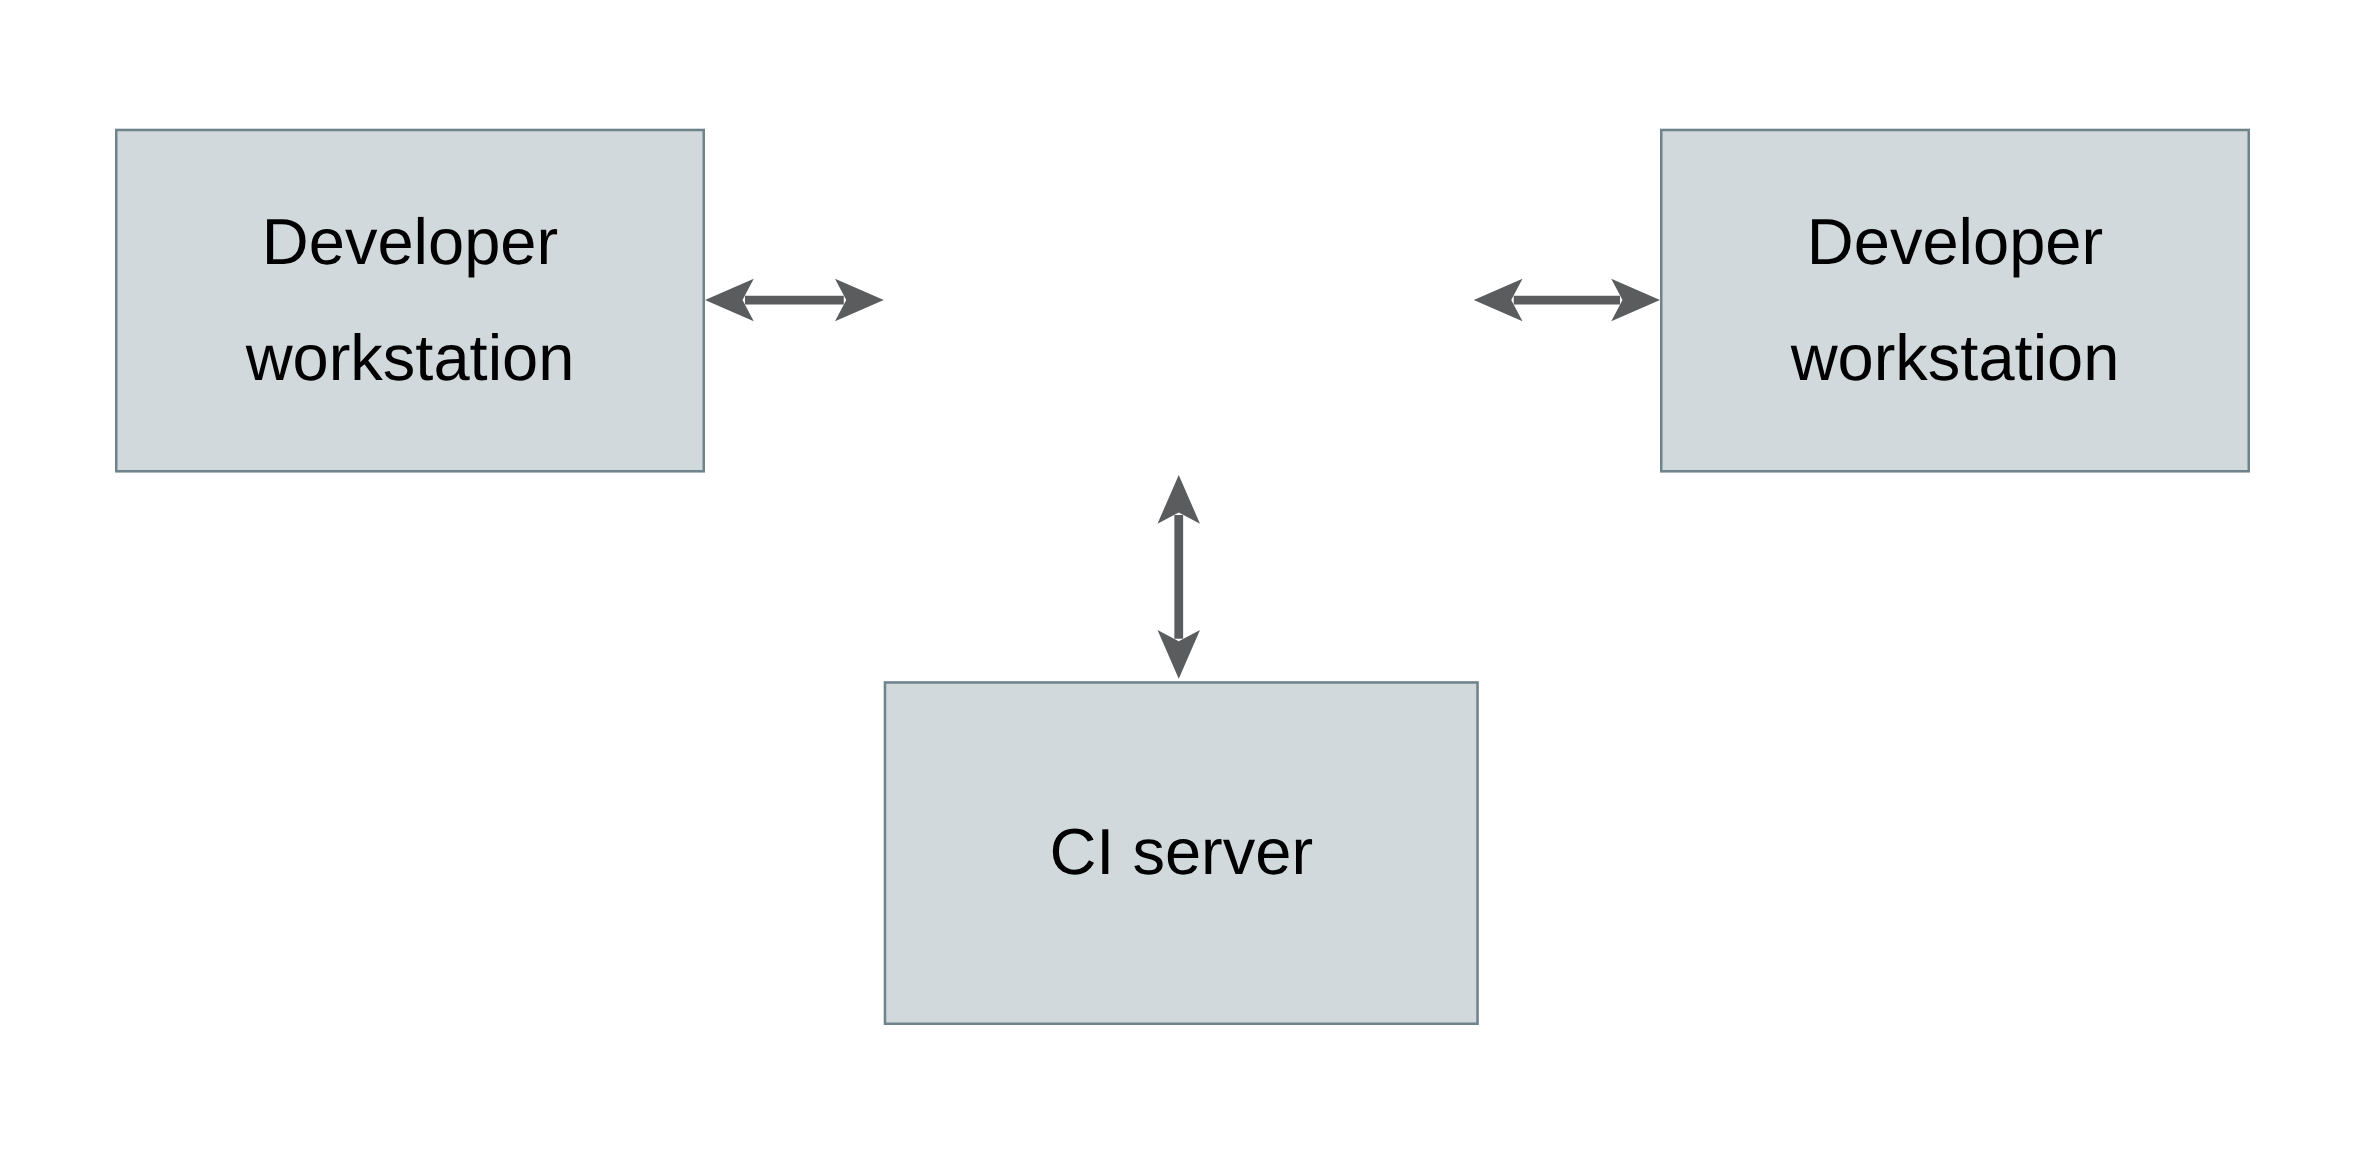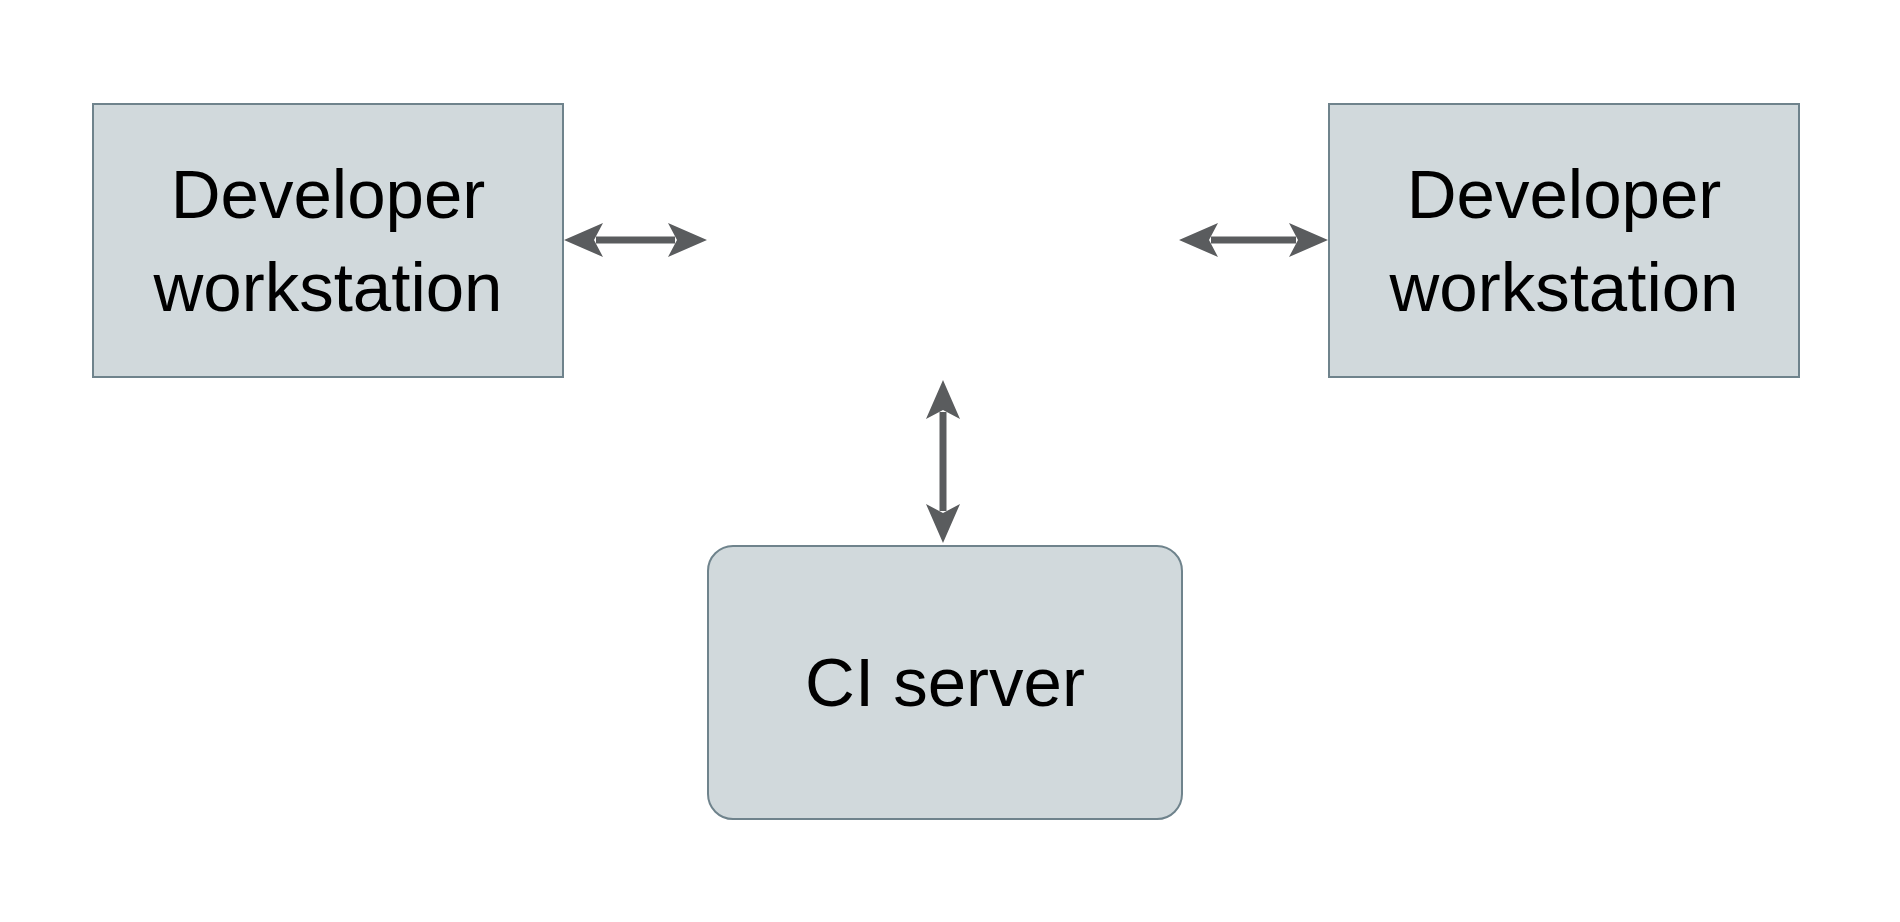--- a/index.html
+++ b/index.html
@@ -25,21 +25,21 @@
     position: absolute;
     box-sizing: border-box;
     background: #d1d9dc;
     border: 2px solid #6f838c;
     display: flex;
     align-items: center;
     justify-content: center;
     text-align: center;
   }
   .node-label {
-    font-size: 69px;
+    font-size: 52px;
     line-height: 93px;
     color: #000000;
     white-space: pre-line;
     letter-spacing: 0px;
   }
   .node-dev-left   { left: 92px;   top: 103px; width: 472px; height: 275px; }
   .node-cache      { left: 707px;  top: 103px; width: 472px; height: 275px; }
   .node-dev-right  { left: 1328px; top: 103px; width: 472px; height: 275px; }
   .node-ci         { left: 707px;  top: 545px; width: 476px; height: 275px; }
   .arrow-shaft { stroke: #5a5c5e; stroke-width: 7; }
@@ -75,17 +75,17 @@
     <span class="node-label" style="color: rgb(0, 0, 0);">Developer
 workstation</span>
   </div>
 
 
   <div class="node node-dev-right" style="background: rgb(209, 217, 220); border-color: rgb(111, 131, 140);">
     <span class="node-label" style="color: rgb(0, 0, 0);">Developer
 workstation</span>
   </div>
 
-  <div class="node node-ci" style="background: rgb(209, 217, 220); border-color: rgb(111, 131, 140); border-radius: 26px;">
+  <div class="node node-ci" style="background: rgb(209, 217, 220); border-color: rgb(111, 131, 140);">
     <span class="node-label" style="color: rgb(0, 0, 0);">CI server</span>
   </div>
 
 </div>
 
 </body></html>

